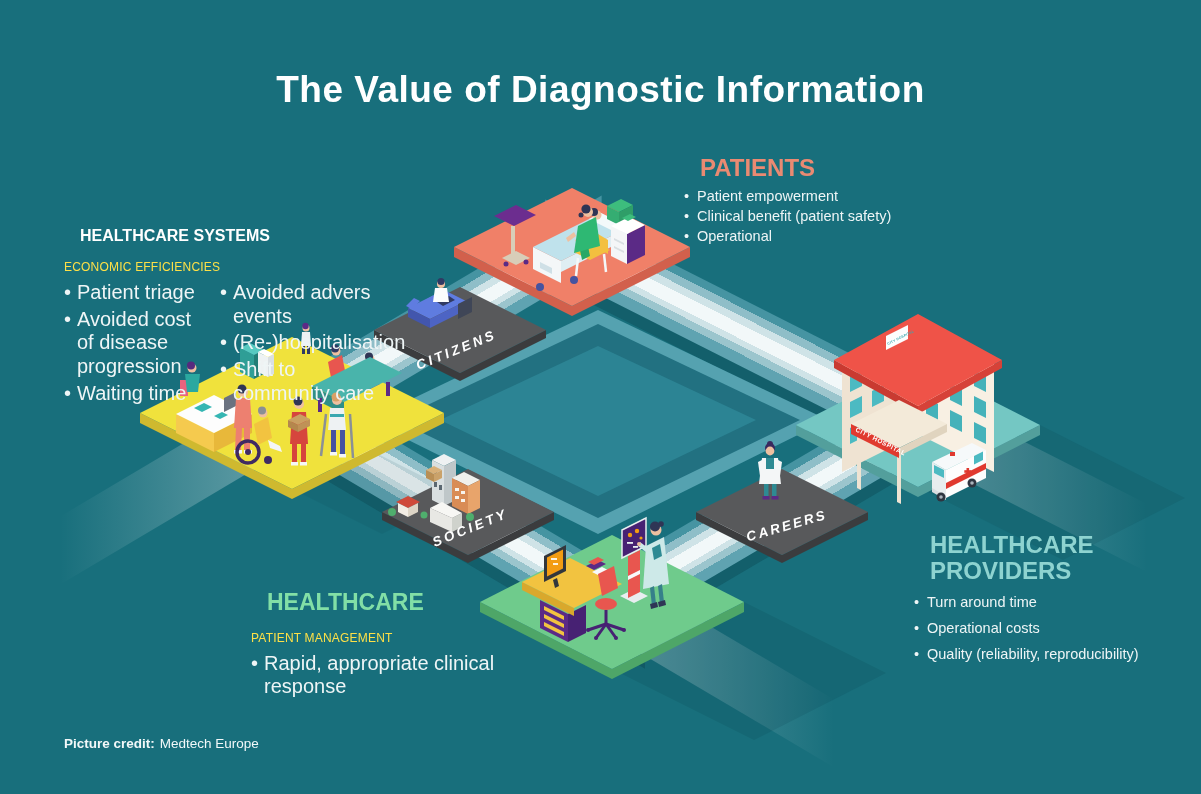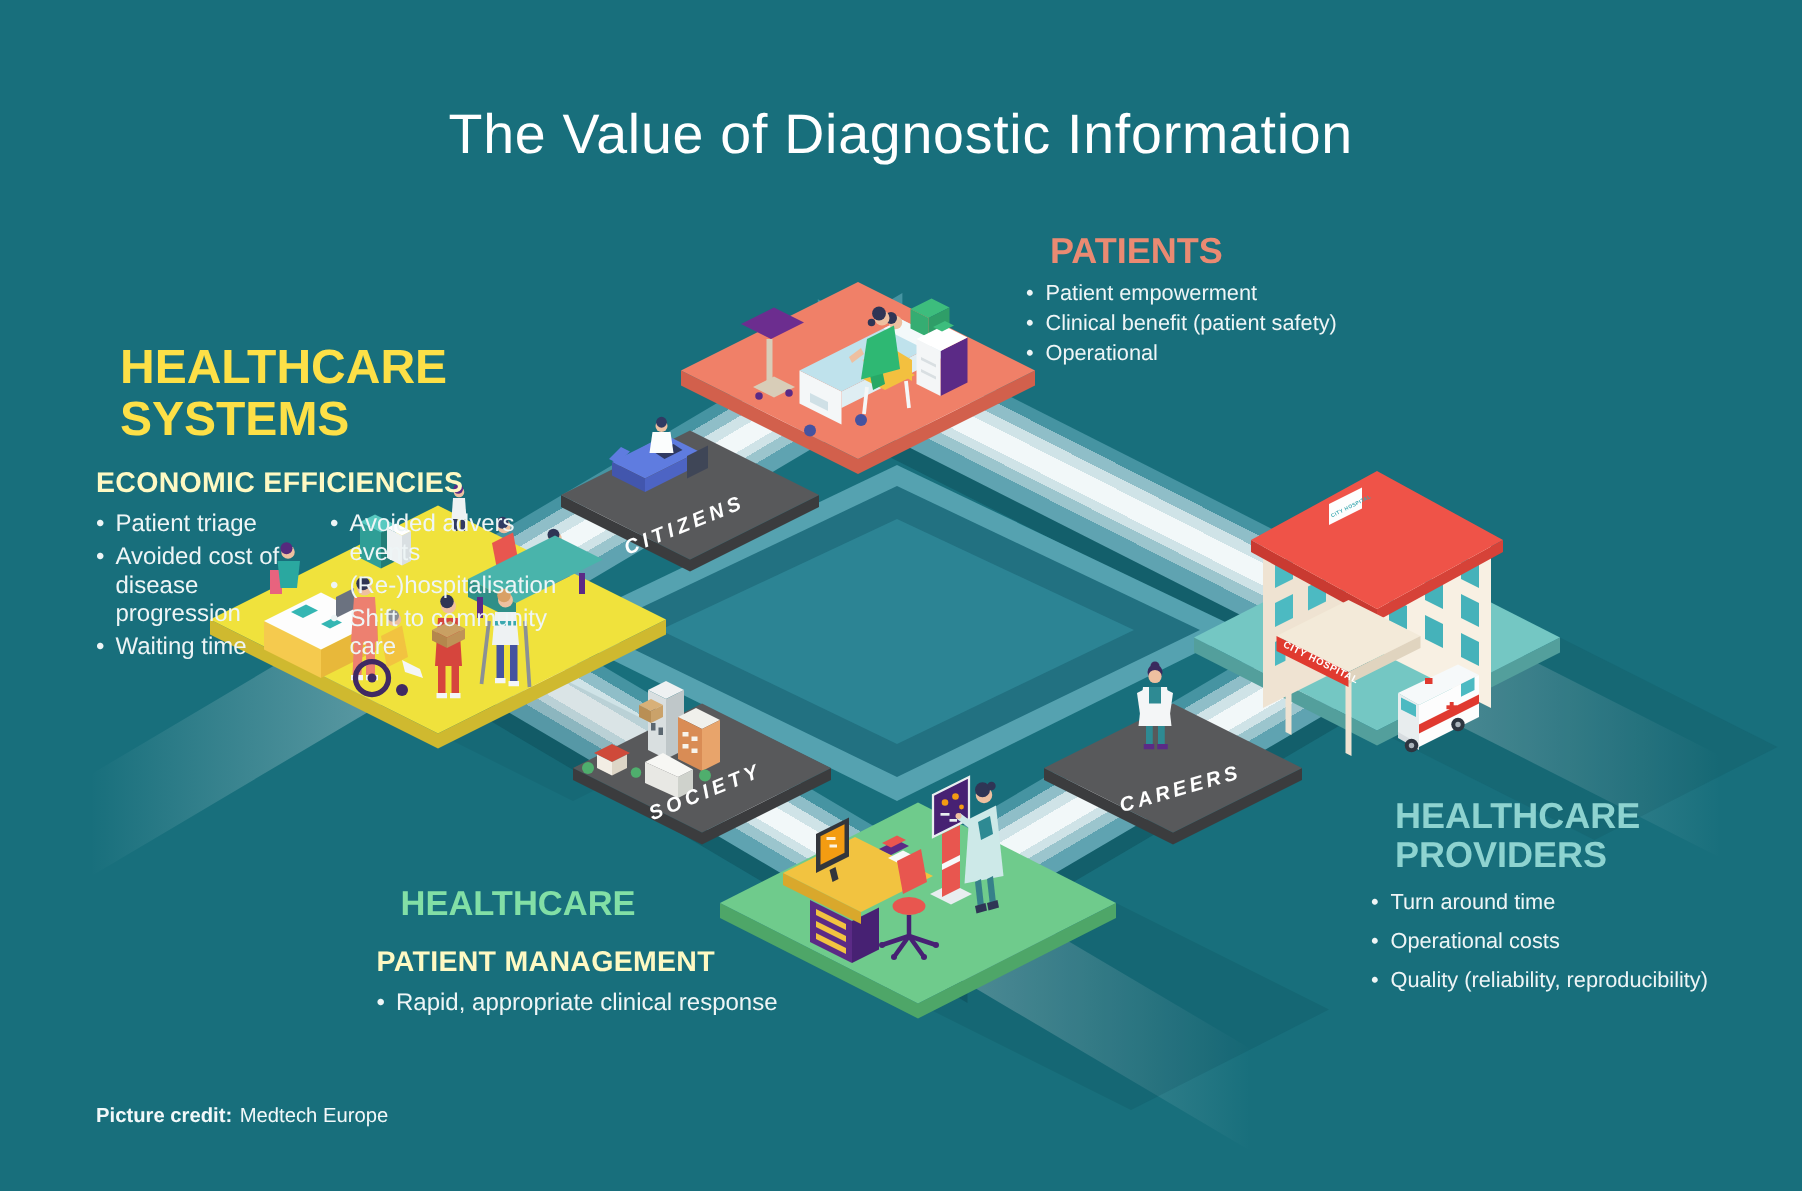--- a/index.html
+++ b/index.html
@@ -7,32 +7,32 @@
     position:relative;width:1201px;height:794px;overflow:hidden;
     background:#186f7c;
     font-family:"Liberation Sans","DejaVu Sans",sans-serif;
     -webkit-font-smoothing:antialiased;
   }
   .stage *{box-sizing:border-box;}
   #scene{position:absolute;left:0;top:0;width:1201px;height:794px;}
   .txt{position:absolute;color:#eef5f6;}
   .page-title{
     position:absolute;left:0;right:0;top:44px;text-align:center;
-    color:#ffffff;font-size:37px;font-weight:400;letter-spacing:.5px;
+    color:#ffffff;font-size:37px;font-weight:700;letter-spacing:.5px;
   }
   .sec h2{margin:16px;font-weight:700;line-height:1.08;}
-  .sec h3{margin:5px 0 7px 0;color:#fef9c3;font-size:19px;font-weight:700;letter-spacing:.2px;}
-  .sec ul{margin:0;padding:0;list-style:none;font-size:16px;line-height:1.18;}
+  .sec h3{margin:5px 0 7px 0;color:#fde047;font-size:12px;font-weight:400;letter-spacing:.2px;}
+  .sec ul{margin:0;padding:0;list-style:none;font-size:20px;line-height:1.18;}
   .sec li{position:relative;padding-left:13px;margin-bottom:3px;}
   .sec li::before{content:"\2022";position:absolute;left:0;top:0;}
   .sec-patients{left:684px;top:139px;width:290px;}
   .sec-patients h2{color:#ea8a72;font-size:24px;margin-bottom:7px;}
   .sec-patients ul{font-size:14.5px;}
   .sec-systems{left:64px;top:211px;width:330px;}
-  .sec-systems h2{color:#fde047;font-size:32px;}
+  .sec-systems h2{color:#ffffff;font-size:16px;}
   .sec-systems .cols{display:flex;gap:14px;}
   .sec-systems .col1{width:142px;}
   .sec-systems .col2{width:166px;}
   .sec-professionals{left:251px;top:574px;width:270px;}
   .sec-professionals h2{color:#82dfa6;font-size:23px;}
   .sec-professionals h3{margin-top:6px;}
   .sec-providers{left:914px;top:516px;width:250px;}
   .sec-providers h2{color:#8ed3d0;font-size:24px;margin-bottom:10px;}
   .sec-providers ul{font-size:14.5px;}
   .sec-providers li{margin-bottom:9px;}

